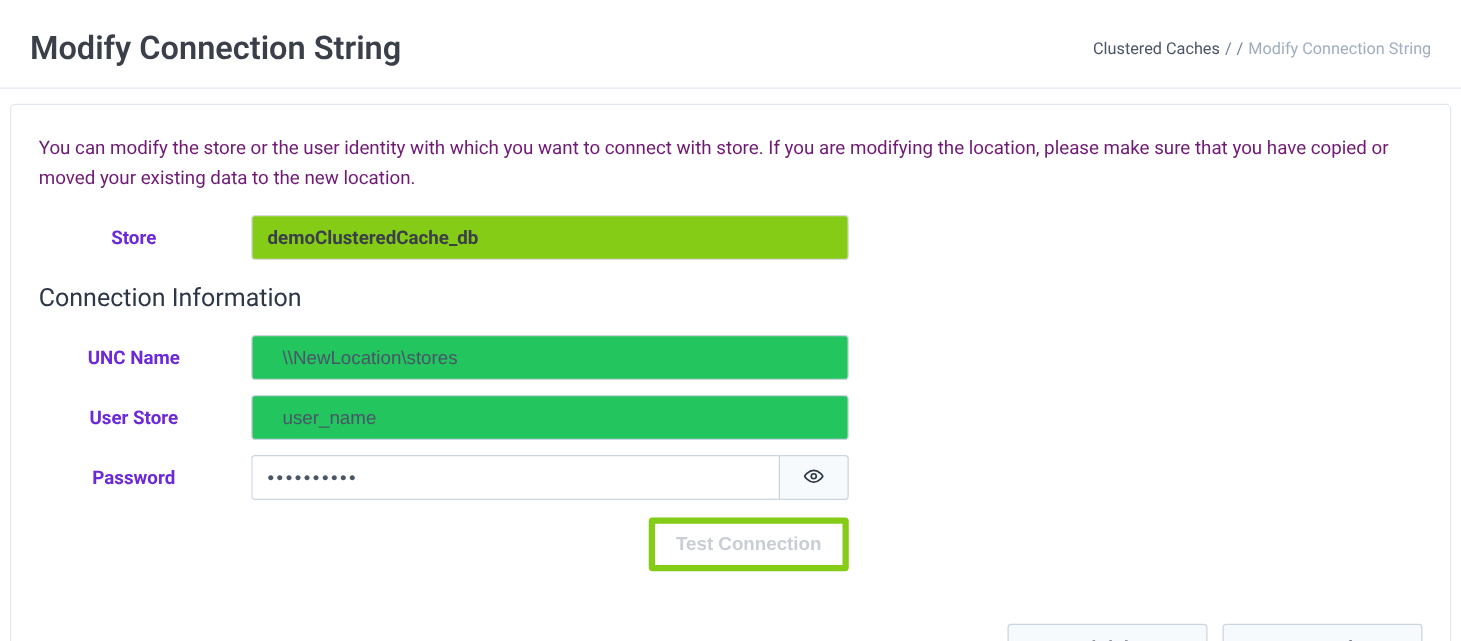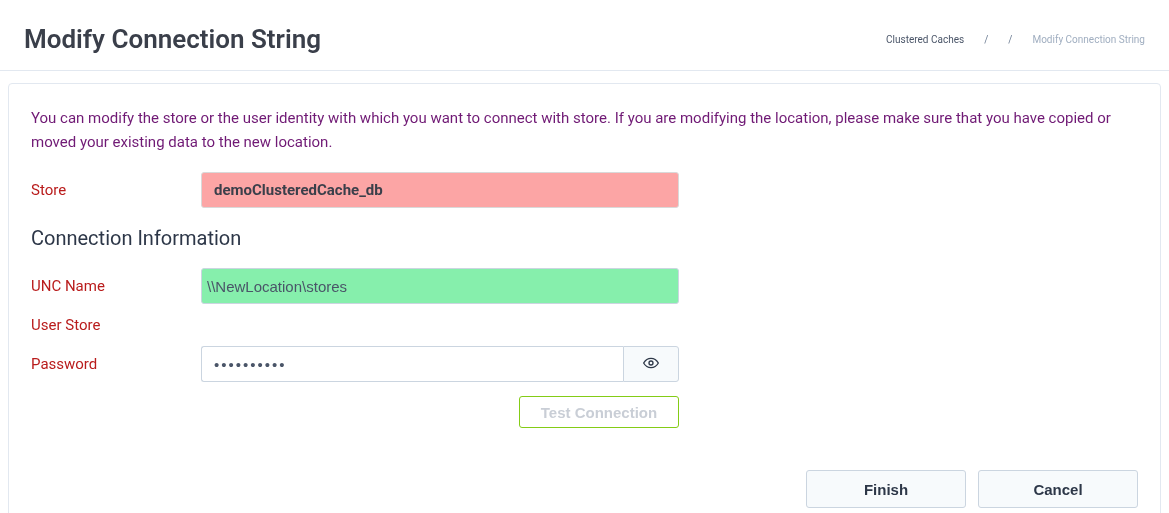--- a/index.html
+++ b/index.html
@@ -16,24 +16,24 @@
       align-items: center;
       padding: 24px 24px 16px 24px;
       border-bottom: 1px solid #e2e8f0;
     }
     .page-title {
       font-size: 26px;
       font-weight: 600;
       color: #3a3f4a;
     }
     .breadcrumb {
-      font-size: 10px;
+      font-size: 13px;
       color: #4a5568;
       display: flex;
-      gap: 20px;
+      gap: 4px;
     }
     .breadcrumb .sep { color: #718096; }
     .breadcrumb .link { color: #4a5568; cursor: pointer; }
     .breadcrumb .current { color: #a0aec0; }
     .panel {
       margin: 12px 8px 8px 8px;
       border: 1px solid #e2e8f0;
       border-radius: 4px;
       padding: 22px 22px 22px 22px;
     }
@@ -43,29 +43,29 @@
       line-height: 1.6;
       margin-bottom: 18px;
     }
     .form-row {
       display: flex;
       align-items: center;
       margin-bottom: 12px;
     }
     .form-label {
       width: 170px;
-      text-align: left;
+      text-align: center;
       padding-right: 18px;
-      font-weight: 400;
-      color: #b91c1c;
+      font-weight: 700;
+      color: #6d28d9;
       font-size: 15px;
     }
     .store-display {
       flex: 0 0 478px;
-      background: #fca5a5;
+      background: #84cc16;
       border: 1px solid #d9d9d9;
       border-radius: 3px;
       padding: 6px 12px;
       font-weight: 700;
       color: #3a3f4a;
       font-size: 15px;
       height: 36px;
       display: flex;
       align-items: center;
     }
@@ -73,24 +73,24 @@
       font-size: 20px;
       font-weight: 400;
       color: #2d3748;
       margin: 18px 0 18px 0;
     }
     .text-input {
       flex: 0 0 478px;
       height: 36px;
       border: 1px solid #cbd5e0;
       border-radius: 3px;
-      padding: 6px 5px;
+      padding: 6px 24px;
       font-size: 15px;
       color: #4a5568;
-      background: #86efac;
+      background: #22c55e;
       outline: none;
     }
     .pw-group {
       display: flex;
       flex: 0 0 478px;
     }
     .pw-input {
       flex: 1;
       height: 36px;
       border: 1px solid #cbd5e0;
@@ -115,22 +115,22 @@
       cursor: pointer;
     }
     .pw-toggle svg { width: 16px; height: 16px; }
     .test-row {
       display: flex;
       margin-top: 14px;
     }
     .test-btn {
       margin-left: 488px;
       width: 160px;
-      height: 32px;
-      border: 1px solid #84cc16;
+      height: 43px;
+      border: 5px solid #84cc16;
       border-radius: 3px;
       background: #fff;
       color: #c9ced6;
       font-size: 15px;
       font-weight: 600;
       cursor: default;
     }
     .footer {
       display: flex;
       justify-content: flex-end;
@@ -172,20 +172,21 @@
 
   <h2 class="section-title">Connection Information</h2>
 
   <div class="form-row">
     <div class="form-label">UNC Name</div>
     <input type="text" class="text-input" value="\\NewLocation\stores" style="">
   </div>
 
   <div class="form-row">
     <div class="form-label">User Store</div>
+    <input type="text" class="text-input" value="user_name" style="">
   </div>
 
   <div class="form-row">
     <div class="form-label">Password</div>
     <div class="pw-group">
       <input type="text" class="pw-input" value="••••••••••" style="">
       <button class="pw-toggle">
         <span>
           <svg viewBox="0 0 24 24" fill="none" stroke="#2d3748" stroke-width="2">
             <path d="M1 12s4-7 11-7 11 7 11 7-4 7-11 7S1 12 1 12z"></path>

